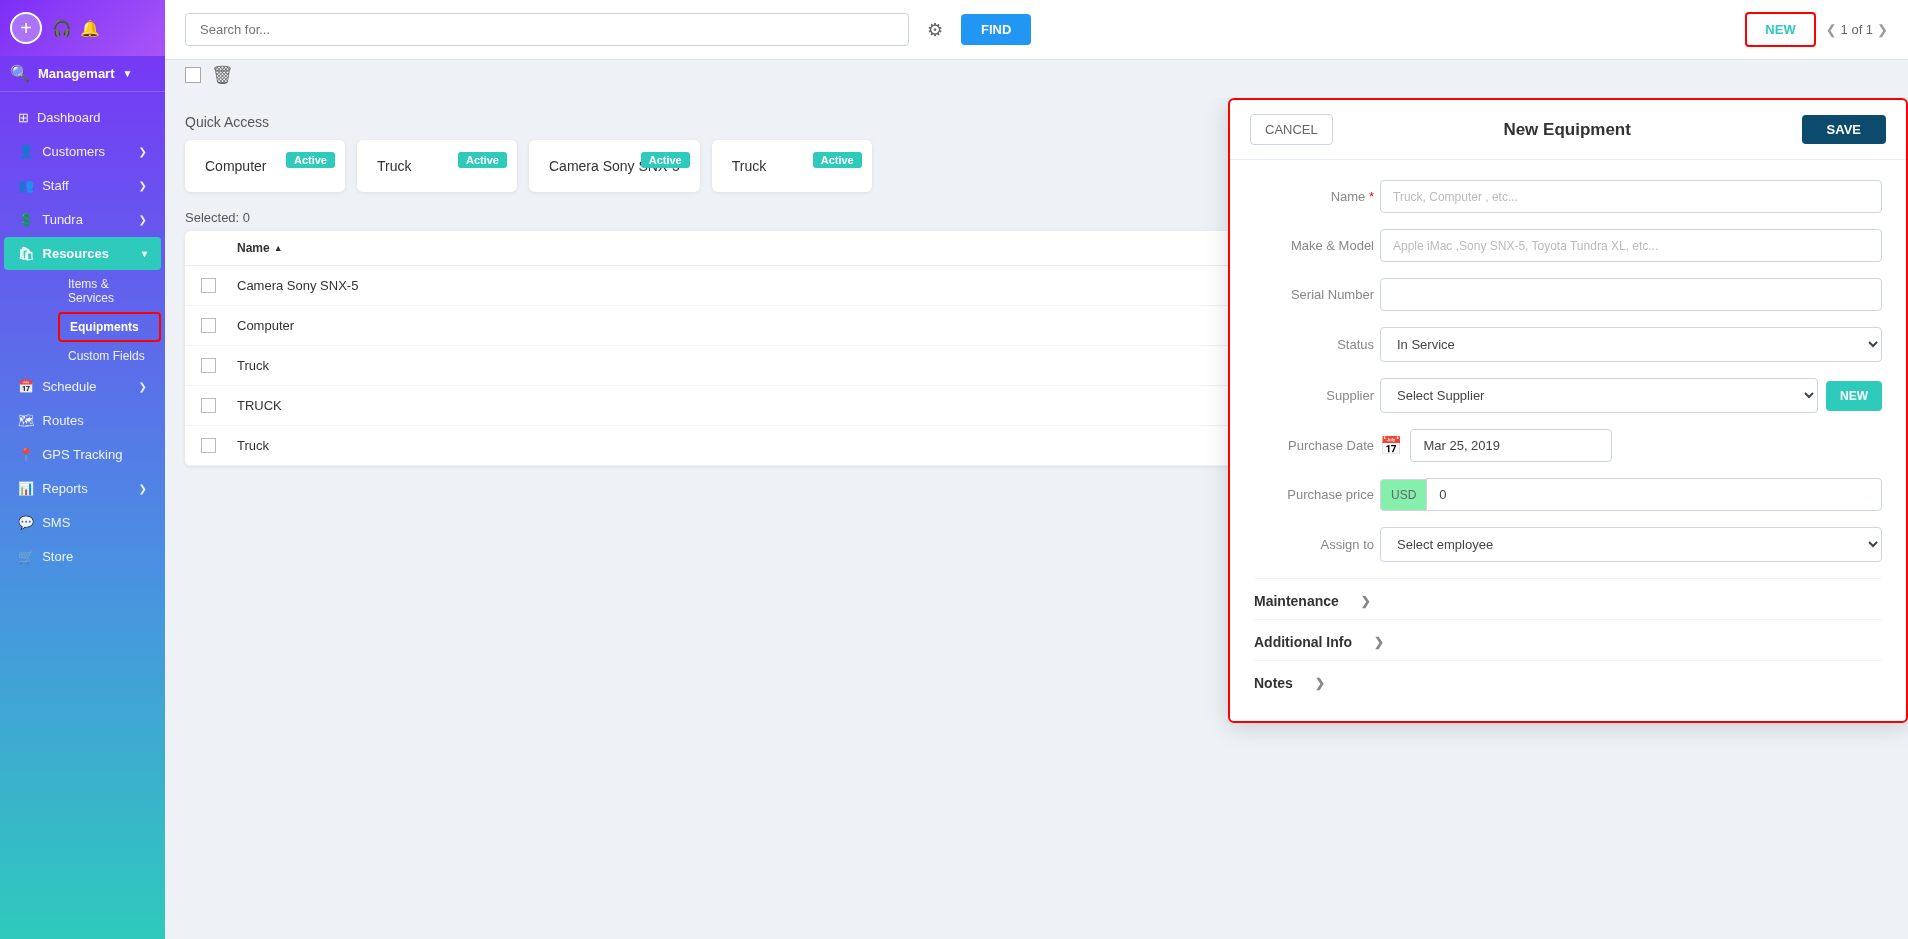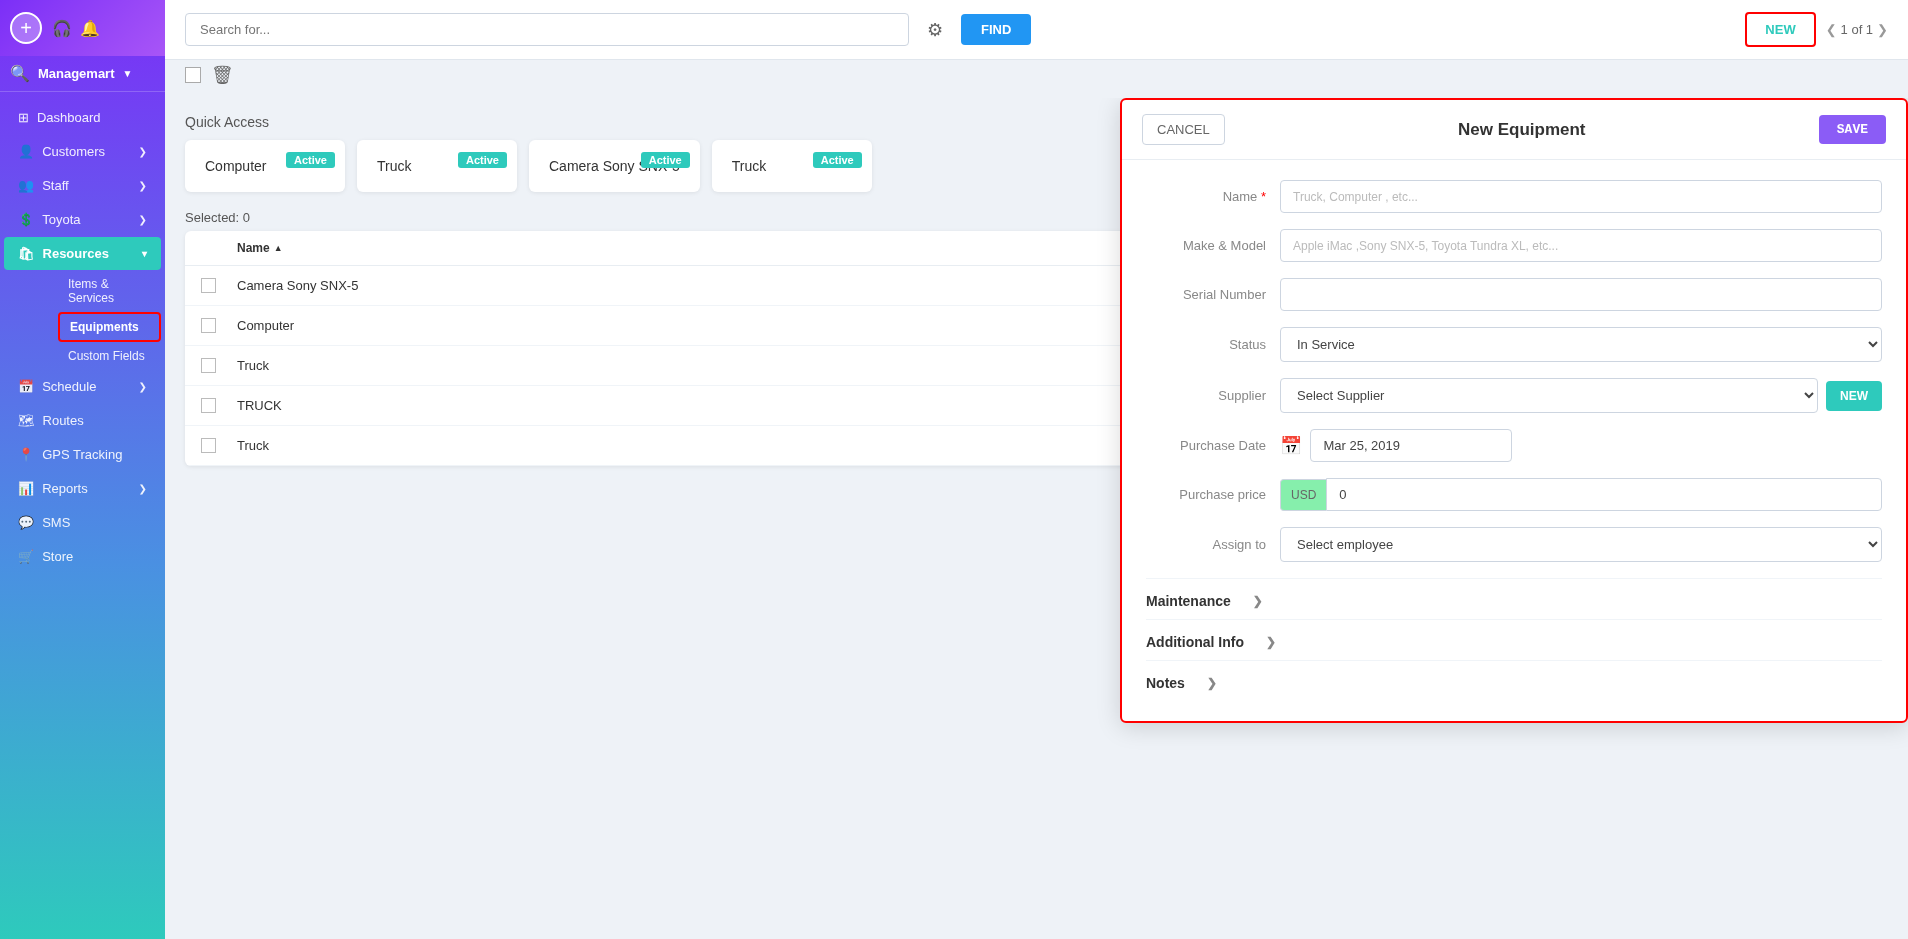--- a/index.html
+++ b/index.html
@@ -162,47 +162,47 @@
       width: 15px; height: 15px; border: 1.5px solid #bbb; background: white; cursor: pointer;
     }
     .row-name { font-size: 13px; color: #333; }
     .row-sn { font-size: 12px; color: #888; }
     .row-assign { font-size: 12px; color: #666; white-space: nowrap; overflow: hidden; text-overflow: ellipsis; }
 
     
     .new-equipment-panel {
       position: absolute;
       top: 0; right: 0;
-      width: 788px;
+      width: 680px;
       background: white;
       border: 2.5px solid red;
       border-radius: 6px;
       box-shadow: 0 4px 24px rgba(0,0,0,0.15);
       z-index: 100;
       max-height: 900px;
       overflow-y: auto;
     }
     .panel-header {
       display: flex; align-items: center; justify-content: space-between;
       padding: 14px 20px;
       border-bottom: 1px solid #e8edf2;
     }
     .panel-title { font-size: 17px; font-weight: 600; color: #333; flex: 1; text-align: center; }
     .cancel-btn {
       background: white; color: #666; border: 1px solid #cdd5e0;
       padding: 7px 14px; border-radius: 4px; font-size: 13px; cursor: pointer;
     }
     .save-btn {
-      background: #8b5cf6; color: white; border: none;
-      padding: 7px 18px; border-radius: 4px; font-size: 13px; font-weight: 600; cursor: pointer; font-family: Liberation Mono, monospace;
+      background: #0c4a6e; color: white; border: none;
+      padding: 7px 25px; border-radius: 4px; font-size: 13px; font-weight: 600; cursor: pointer;
     }
     .panel-body { padding: 20px 24px; }
     .form-row {
       display: flex; align-items: center;
-      margin-bottom: 16px; gap: 14px;
+      margin-bottom: 16px; gap: 6px;
     }
     .form-label {
       width: 120px; min-width: 120px;
       font-size: 13px; color: #888; text-align: right;
     }
     .form-label .required { color: red; }
     .form-input {
       flex: 1; border: 1px solid #cdd5e0; border-radius: 4px;
       padding: 8px 12px; font-size: 13px; color: #444; outline: none;
     }
@@ -269,21 +269,21 @@
       <span>Customers</span>
       <span class="nav-arrow">❯</span>
     </div>
     <div class="nav-item">
       <span>👥</span>
       <span>Staff</span>
       <span class="nav-arrow">❯</span>
     </div>
     <div class="nav-item">
       <span>💲</span>
-      <span>Toyota</span>
+      <span>Tundra</span>
       <span class="nav-arrow">❯</span>
     </div>
     <div class="nav-item active">
       <span>🛍</span>
       <span>Resources</span>
       <span class="nav-arrow">▾</span>
     </div>
     <div class="nav-sub">
       <div class="nav-item">
         <span>Items &amp; Services</span>

